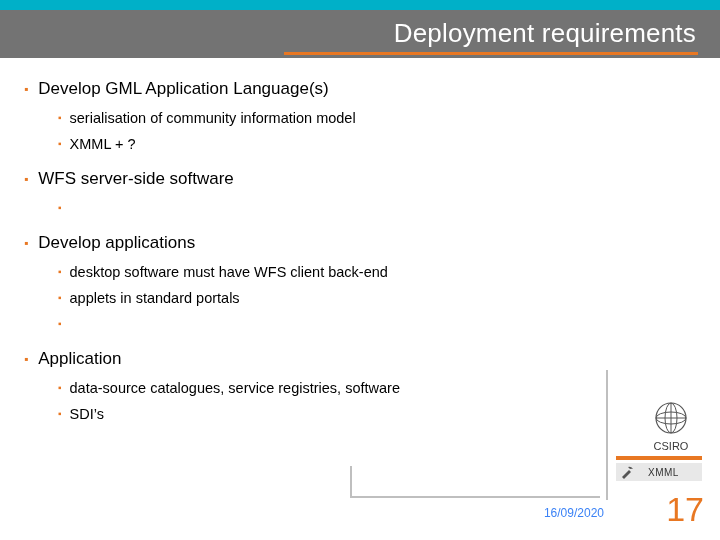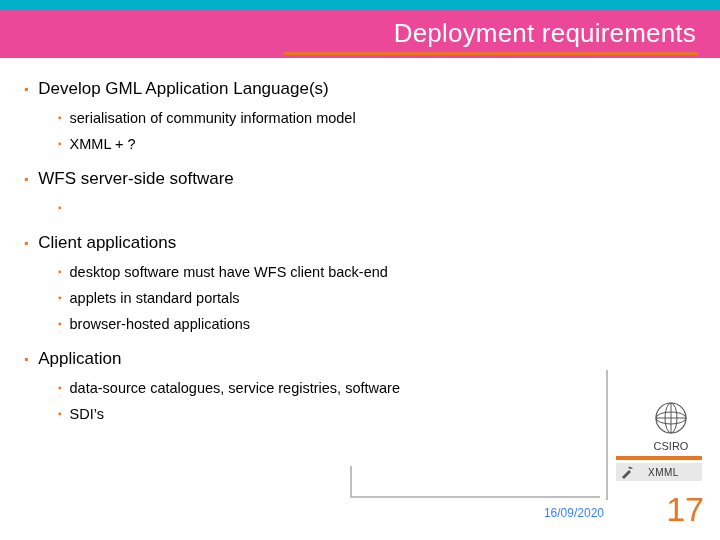--- a/index.html
+++ b/index.html
@@ -1,18 +1,18 @@
 <!DOCTYPE html>
 <html><head>
 <meta charset="utf-8">
 <style>
   * { margin: 0; padding: 0; box-sizing: border-box; }
   html, body { width: 720px; height: 540px; font-family: Verdana, Arial, sans-serif; background: #fff; overflow: hidden; }
   .slide { position: relative; width: 720px; height: 540px; }
-  .banner { position: absolute; top: 0; left: 0; width: 720px; height: 58px; background: #ec4899; }
+  .banner { position: absolute; top: 0; left: 0; width: 720px; height: 58px; background: #737373; }
   .banner-stripe { position: absolute; top: 0; left: 0; width: 720px; height: 10px; background: #00b0c8; }
   .title { position: absolute; top: 18px; left: 0; width: 696px; text-align: right; color: #fff; font-size: 26px; font-weight: 400; letter-spacing: .2px; }
   .title-underline { position: absolute; top: 52px; right: 22px; width: 414px; height: 3px; background: #e87722; }
   .content { position: absolute; top: 78px; left: 24px; width: 560px; color: #000; }
   ul.top { list-style: none; }
   ul.top > li { margin-bottom: 14px; }
   ul.top > li > .row { display: flex; align-items: flex-start; gap: 10px; }
   .bullet { color: #e87722; font-size: 12px; line-height: 22px; }
   .toptxt { font-size: 17px; line-height: 22px; }
   ul.sub { list-style: none; margin: 8px 0 0 34px; }
@@ -72,34 +72,33 @@
           </div>
         <ul class="sub">
           <li>
               <span class="sbullet">▪</span>
             </li>
         </ul>
       </li>
       <li>
         <div class="row">
             <span class="bullet">▪</span>
-            <span class="toptxt">Client applications</span>
+            <span class="toptxt">Develop applications</span>
           </div>
         <ul class="sub">
           <li>
               <span class="sbullet">▪</span>
               <span class="subtxt">desktop software must have WFS client back-end</span>
             </li>
           <li>
               <span class="sbullet">▪</span>
               <span class="subtxt">applets in standard portals</span>
             </li>
           <li>
               <span class="sbullet">▪</span>
-              <span class="subtxt">browser-hosted applications</span>
             </li>
         </ul>
       </li>
       <li>
         <div class="row">
             <span class="bullet">▪</span>
             <span class="toptxt">Application</span>
           </div>
         <ul class="sub">
           <li>

